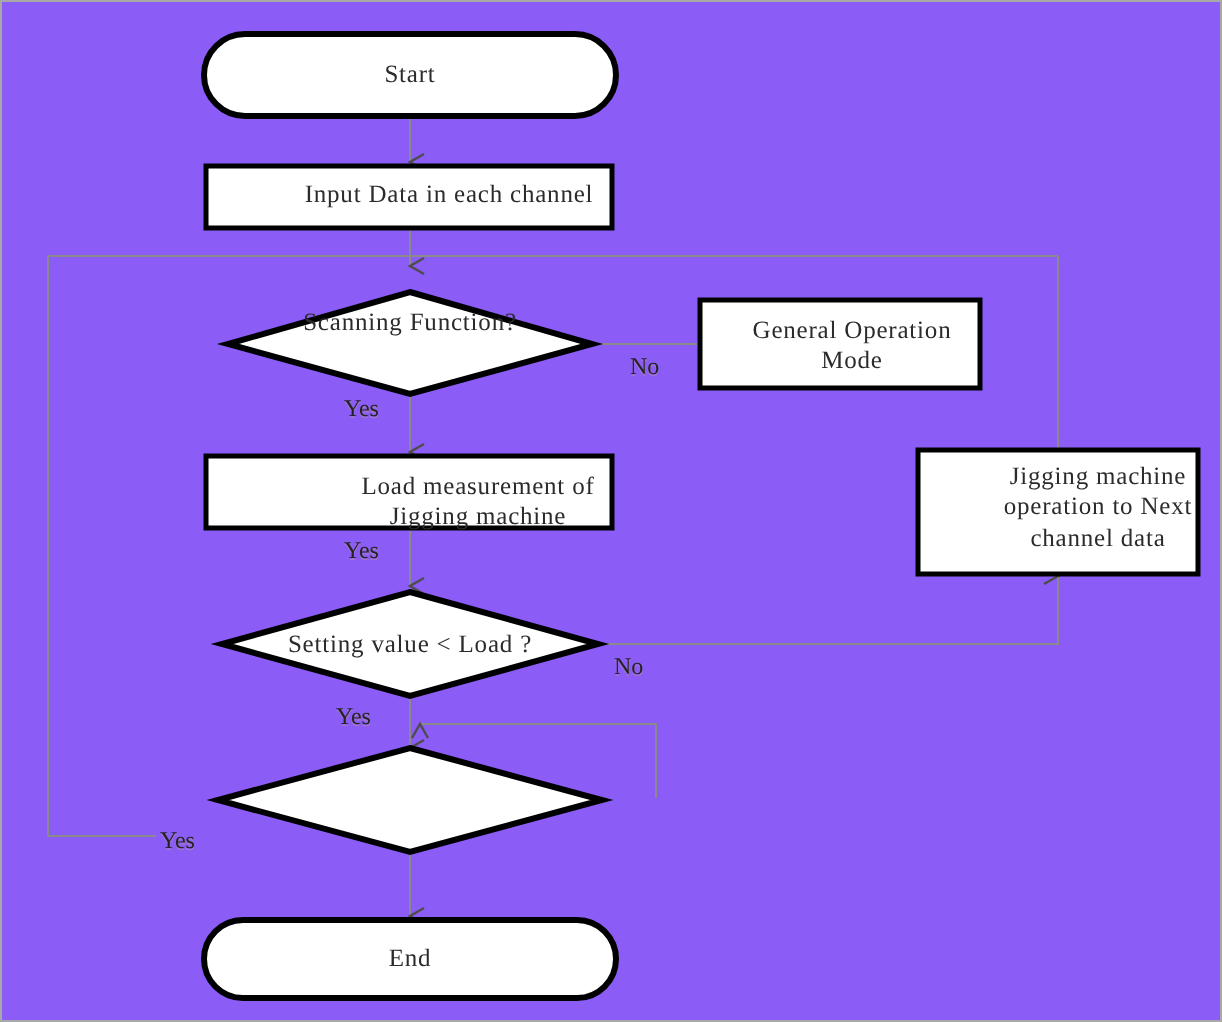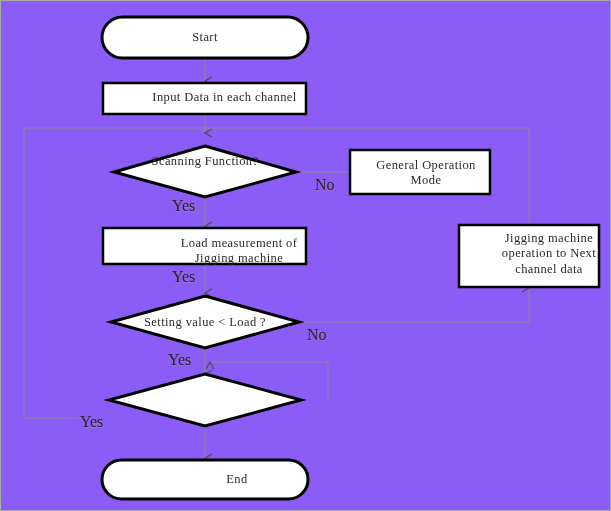--- a/index.html
+++ b/index.html
@@ -36,21 +36,21 @@
     pointer-events: none;
     white-space: pre-line;
     line-height: 1.22;
   }
   .terminal-label { font-size: 12.5px; }
   .process-label  { font-size: 12.5px; padding-left: 20px; }
   .decision-label { font-size: 12.5px; }
   .edge-label {
     position: absolute;
     font-family: "Liberation Serif", "DejaVu Serif", serif;
-    font-size: 16px;
+    font-size: 12px;
     color: #242424;
     text-shadow: 0 1px 0 rgba(214,178,96,0.30);
     white-space: nowrap;
   }
 </style>
 </head>
 <body>
 
 <div id="flow-canvas">
 
@@ -124,21 +124,21 @@
   <div class="node-label process-label" style="left:103px; top:236px; width:208px;margin-left:12px;">Load measurement of
 Jigging machine</div>
 
   <div class="node-label decision-label" style="left:111px; top:315px; width:188px;text-align:center;">Setting value &lt; Load ?</div>
 
   <div class="node-label process-label" style="left:459px; top:231px; width:140px;">Jigging machine
 operation to Next
 channel data</div>
 
 
-  <div class="node-label terminal-label" style="left:102px; top:472px; width:206px;padding-left:32px;">End</div>
+  <div class="node-label terminal-label" style="left:102px; top:472px; width:206px;">End</div>
 
   <div class="edge-label" style="left:315px; top:176px;">No</div>
 
   <div class="edge-label" style="left:172px; top:197px;">Yes</div>
 
   <div class="edge-label" style="left:172px; top:268px;">Yes</div>
 
   <div class="edge-label" style="left:307px; top:326px;">No</div>
 
   <div class="edge-label" style="left:168px; top:351px;">Yes</div>

